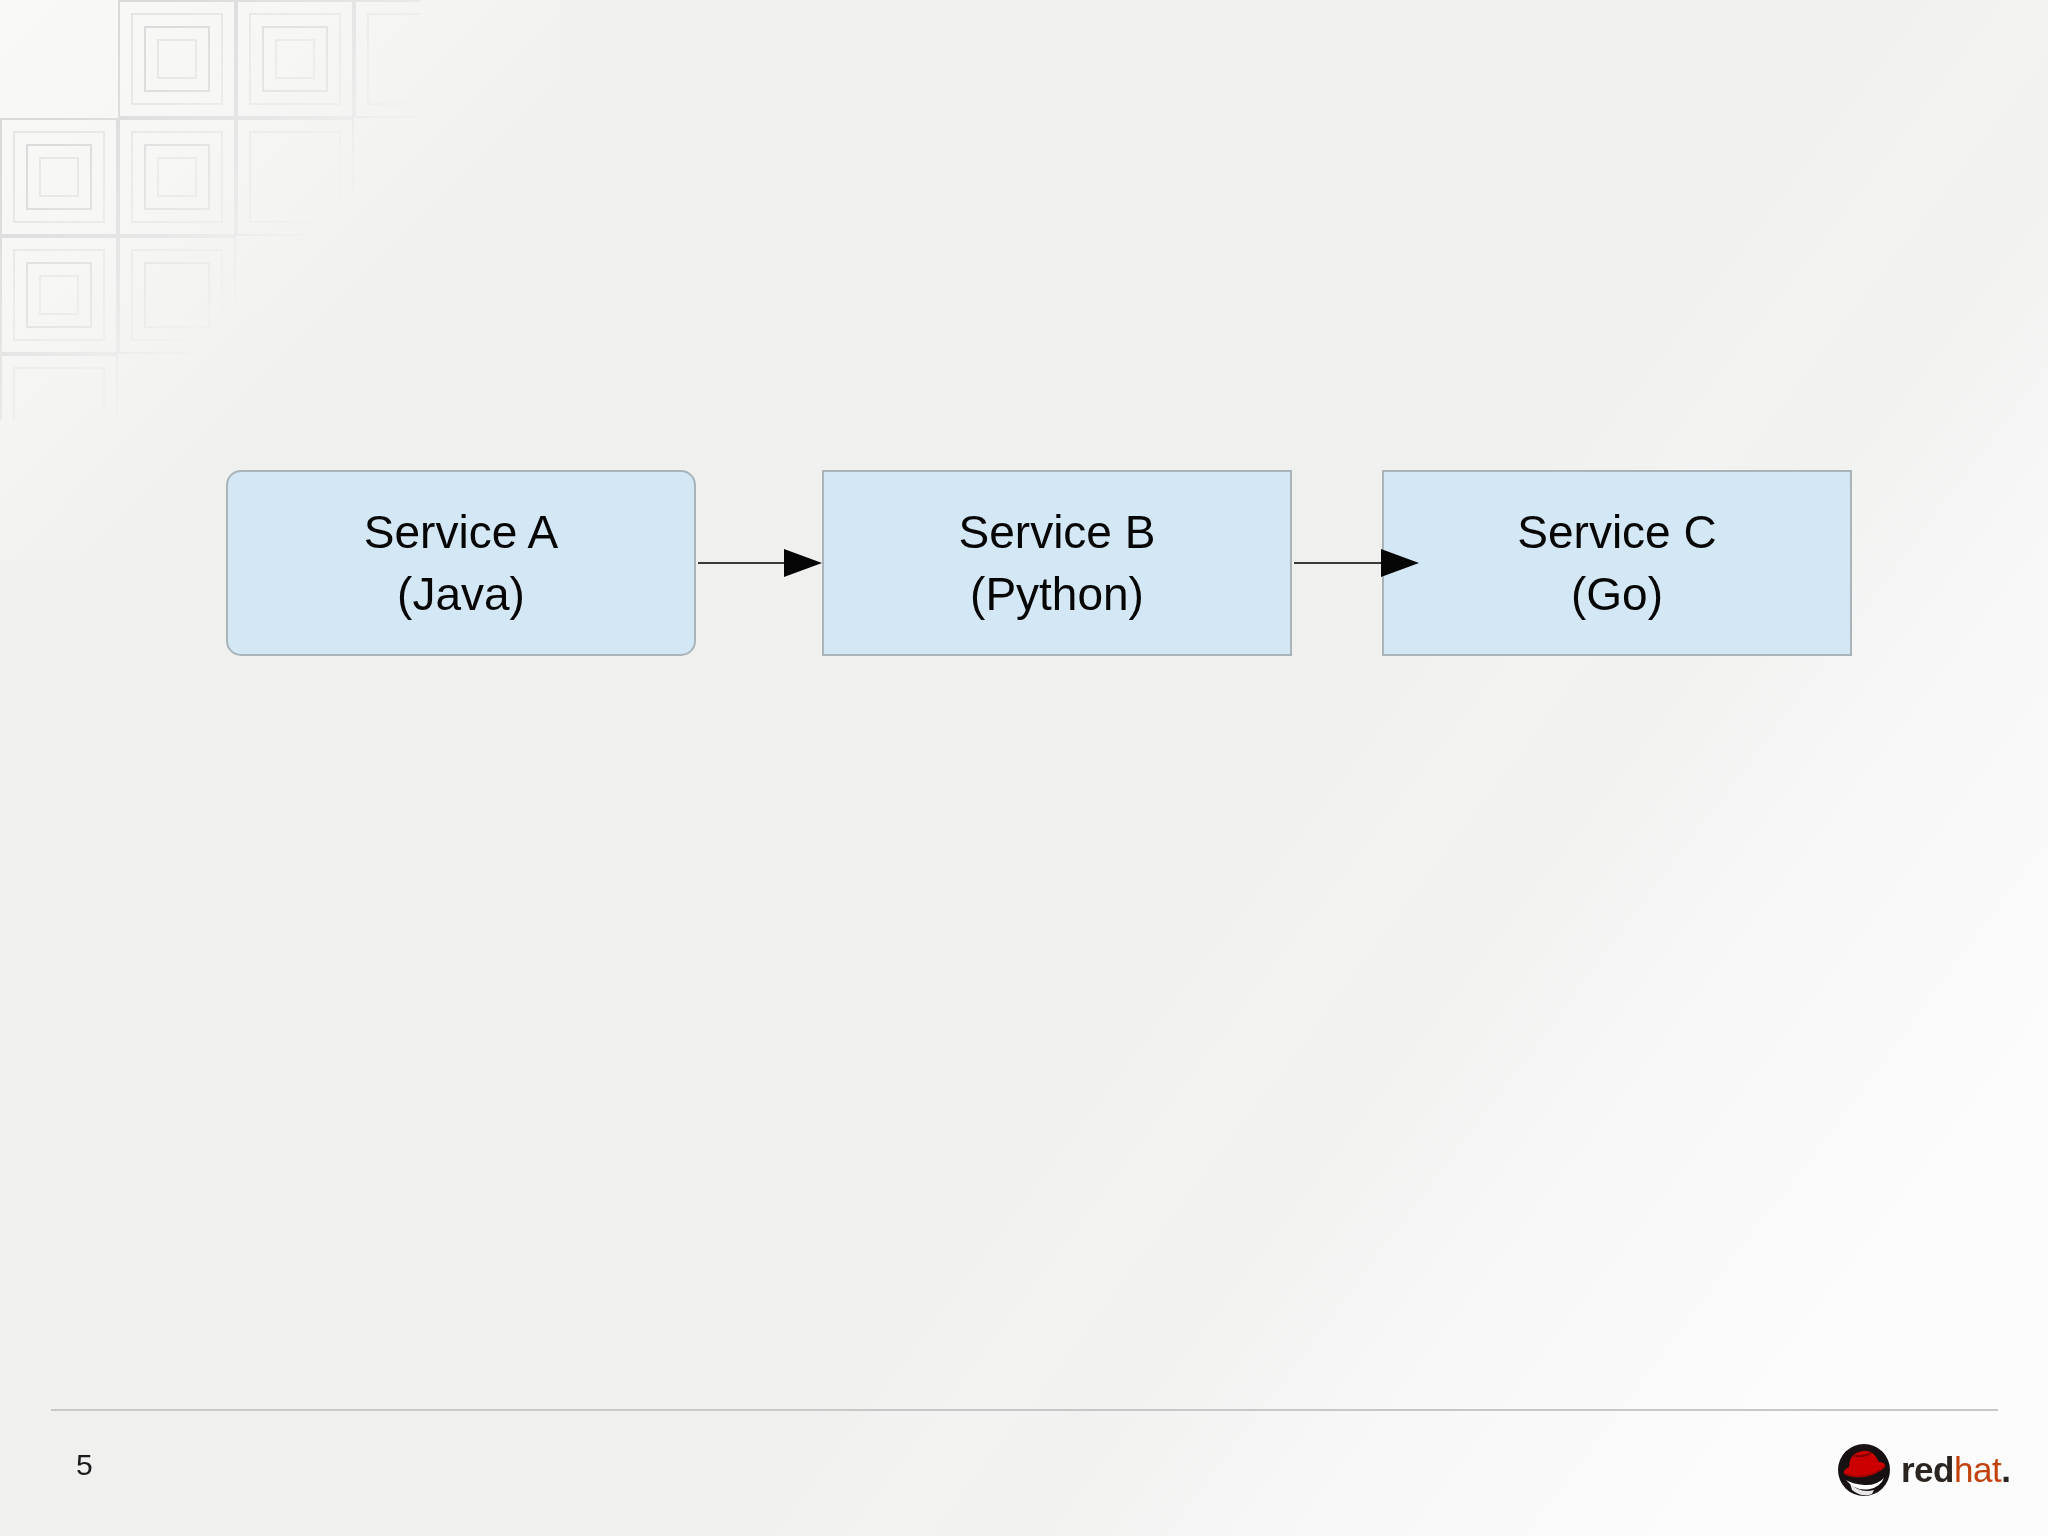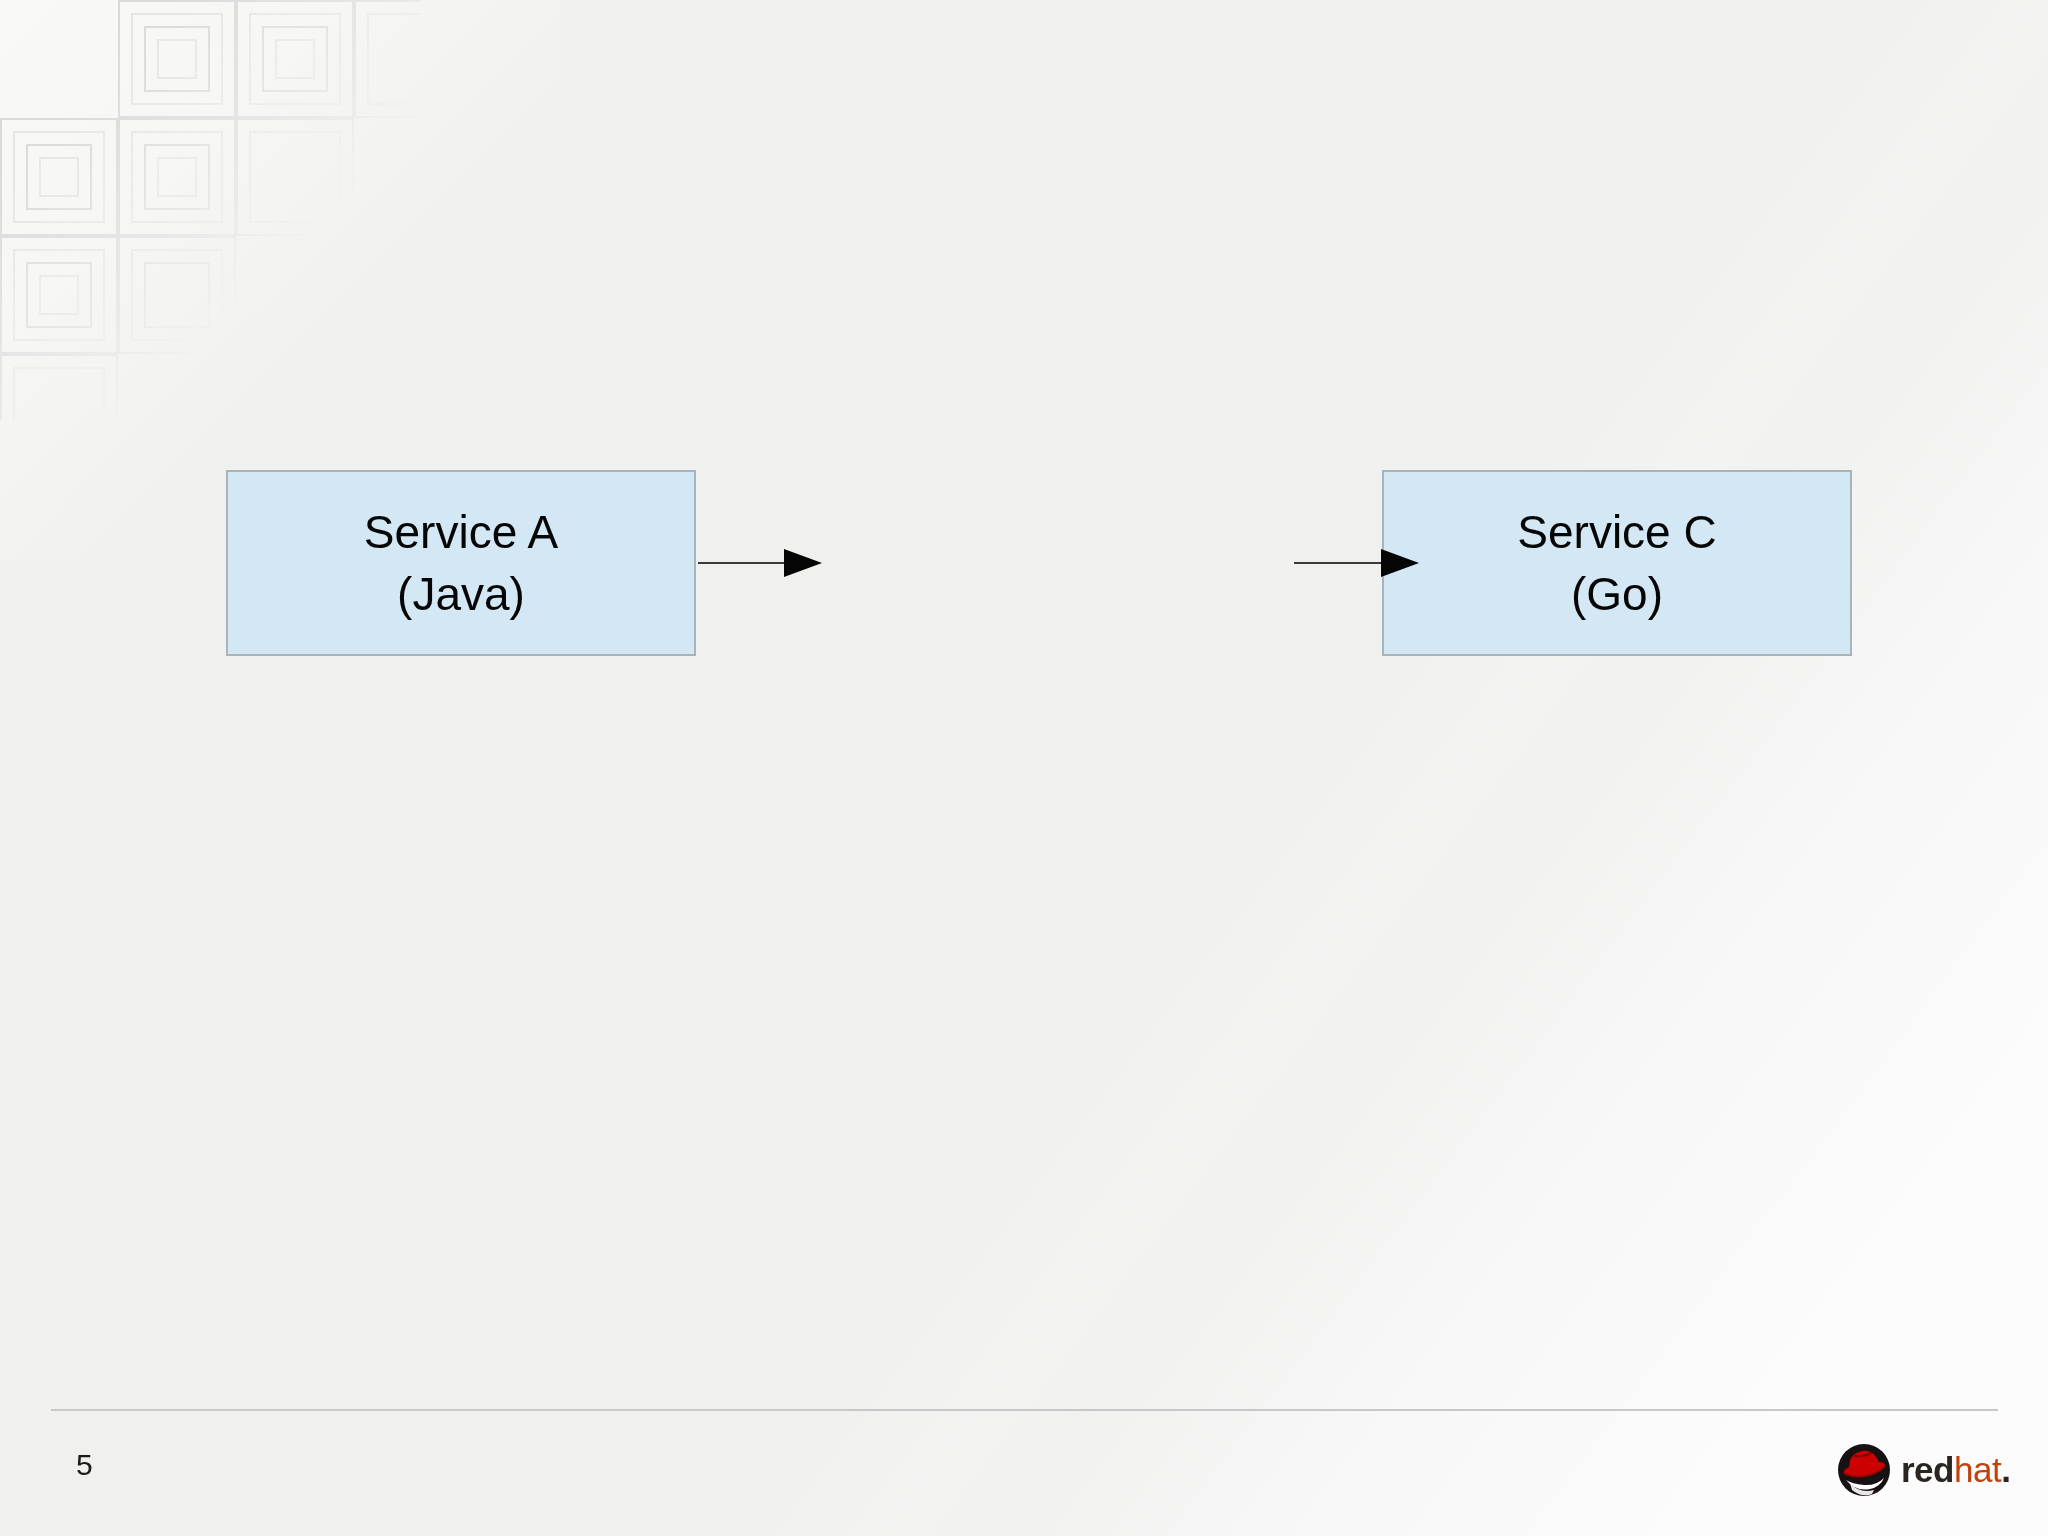--- a/index.html
+++ b/index.html
@@ -76,21 +76,21 @@
     border: 2px solid #a9b4ba;
     display: flex;
     flex-direction: column;
     align-items: center;
     justify-content: center;
     text-align: center;
     font-size: 46px;
     line-height: 62px;
     color: #060606;
   }
-  .node-a { left: 226px; }
+  .node-a { left: 226px; border-radius: 15px; }
   .node-b { left: 822px; }
   .node-c { left: 1382px; }
 
   .flow-arrow {
     position: absolute;
     top: 549px;          
     height: 28px;
     z-index: 2;
   }
   .arrow-ab { left: 698px;  width: 124px; }
@@ -210,20 +210,24 @@
     <div class="service-node node-a">
       <span>Service A</span>
       <span>(Java)</span>
     </div>
 
     <div class="flow-arrow arrow-ab">
       <div class="arrow-line"></div>
       <div class="arrow-head"></div>
     </div>
 
+    <div class="service-node node-b">
+      <span>Service B</span>
+      <span>(Python)</span>
+    </div>
 
     <div class="flow-arrow arrow-bc">
       <div class="arrow-line"></div>
       <div class="arrow-head"></div>
     </div>
 
     <div class="service-node node-c">
       <span>Service C</span>
       <span>(Go)</span>
     </div>

